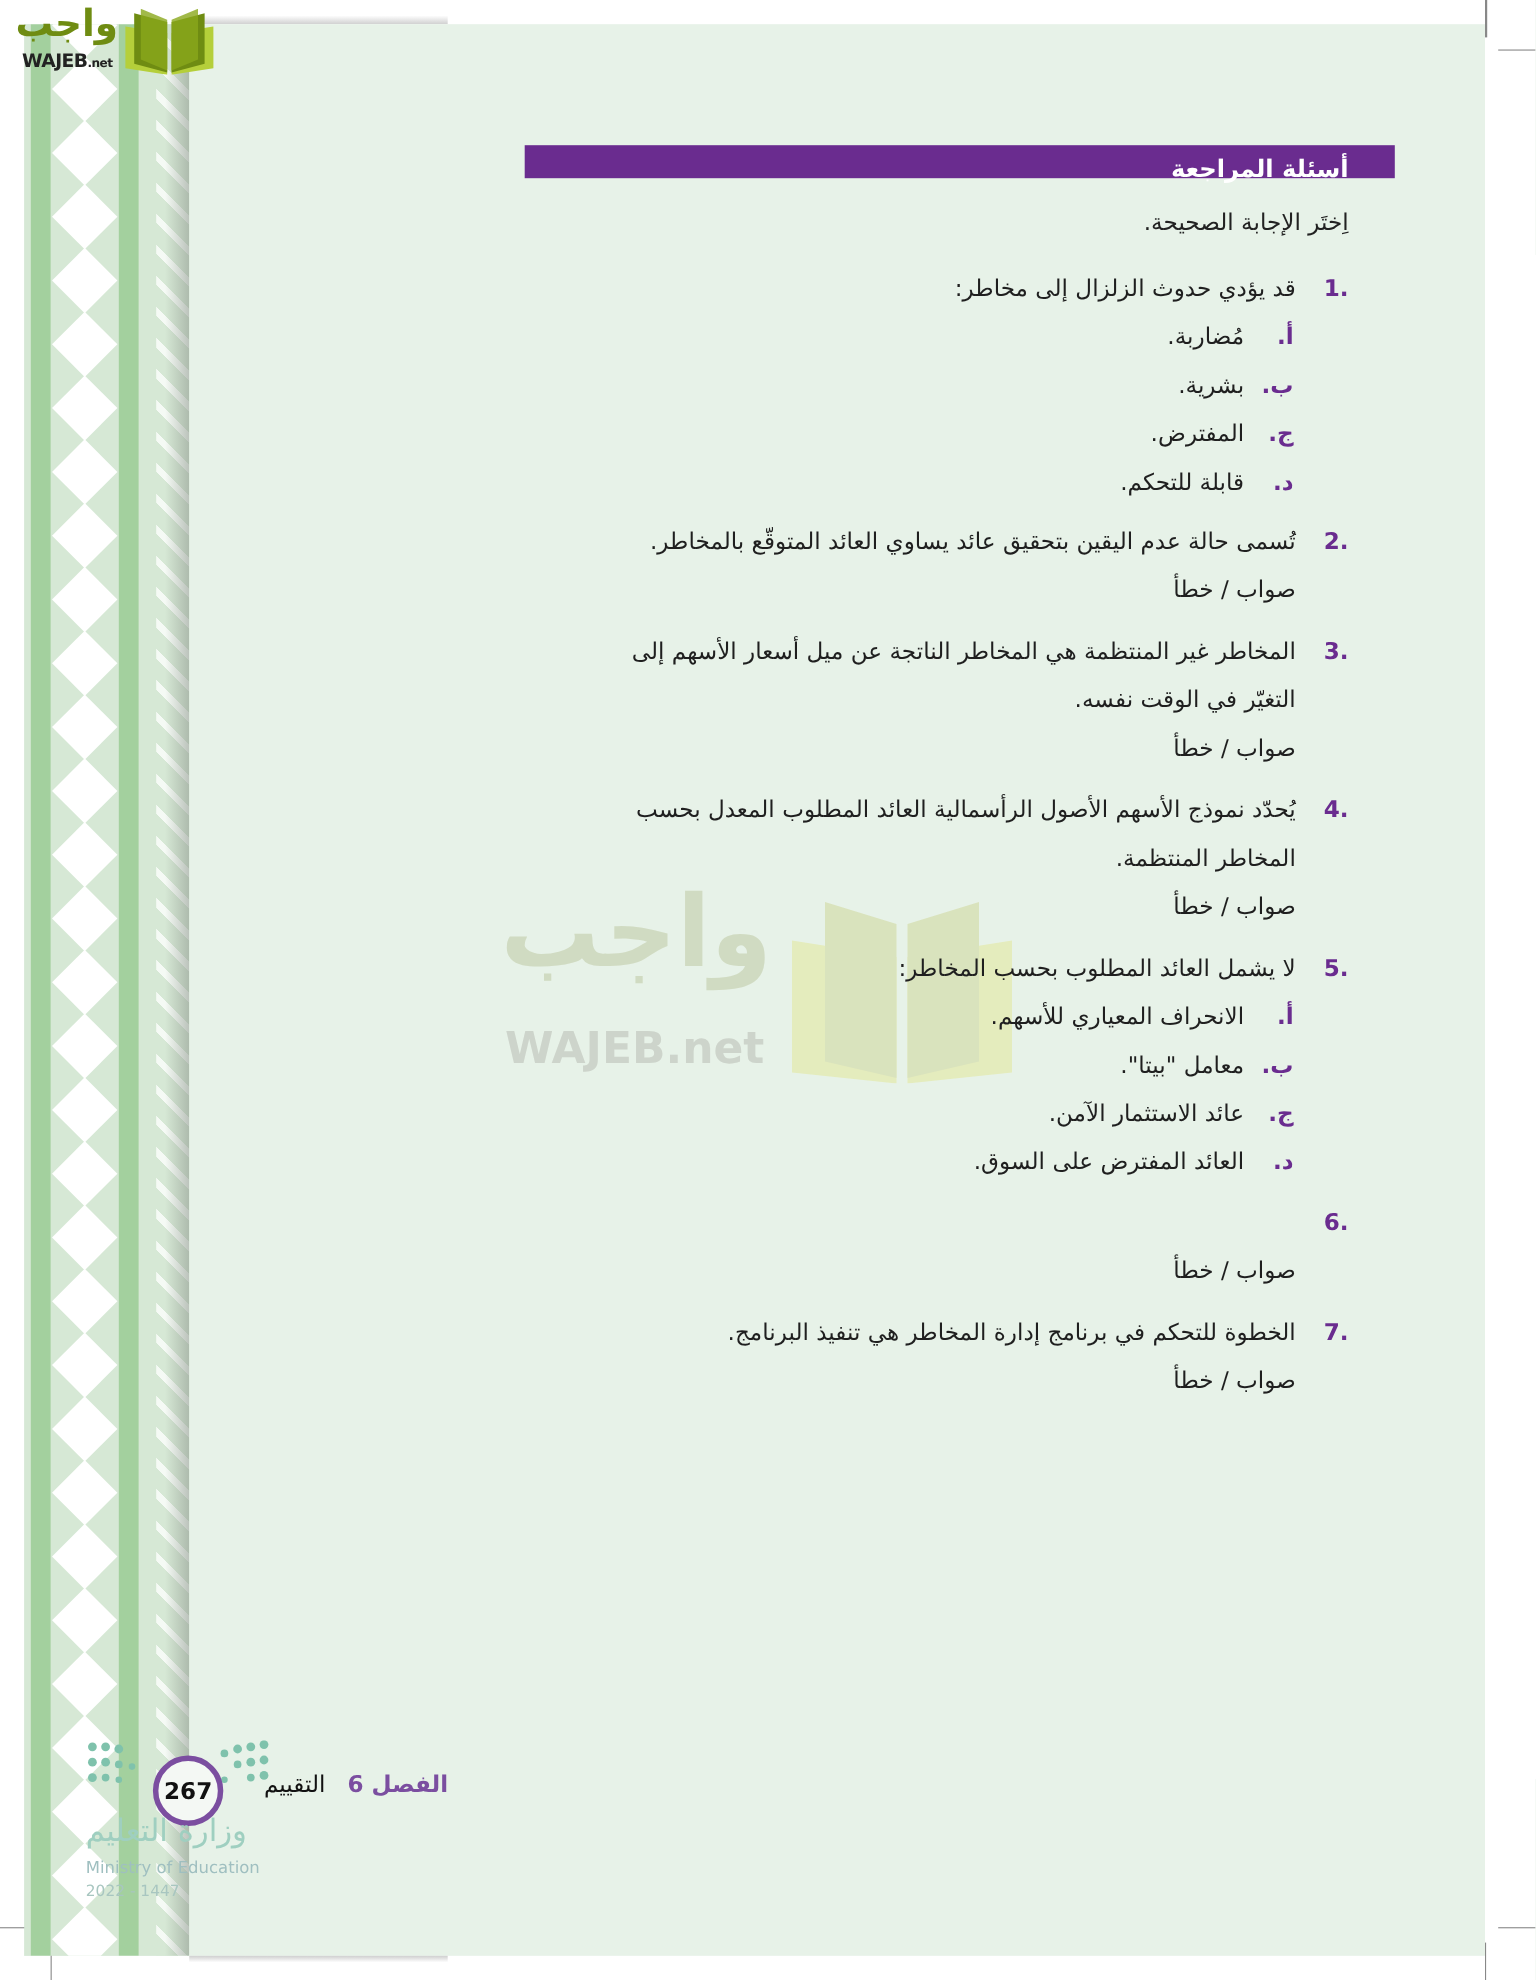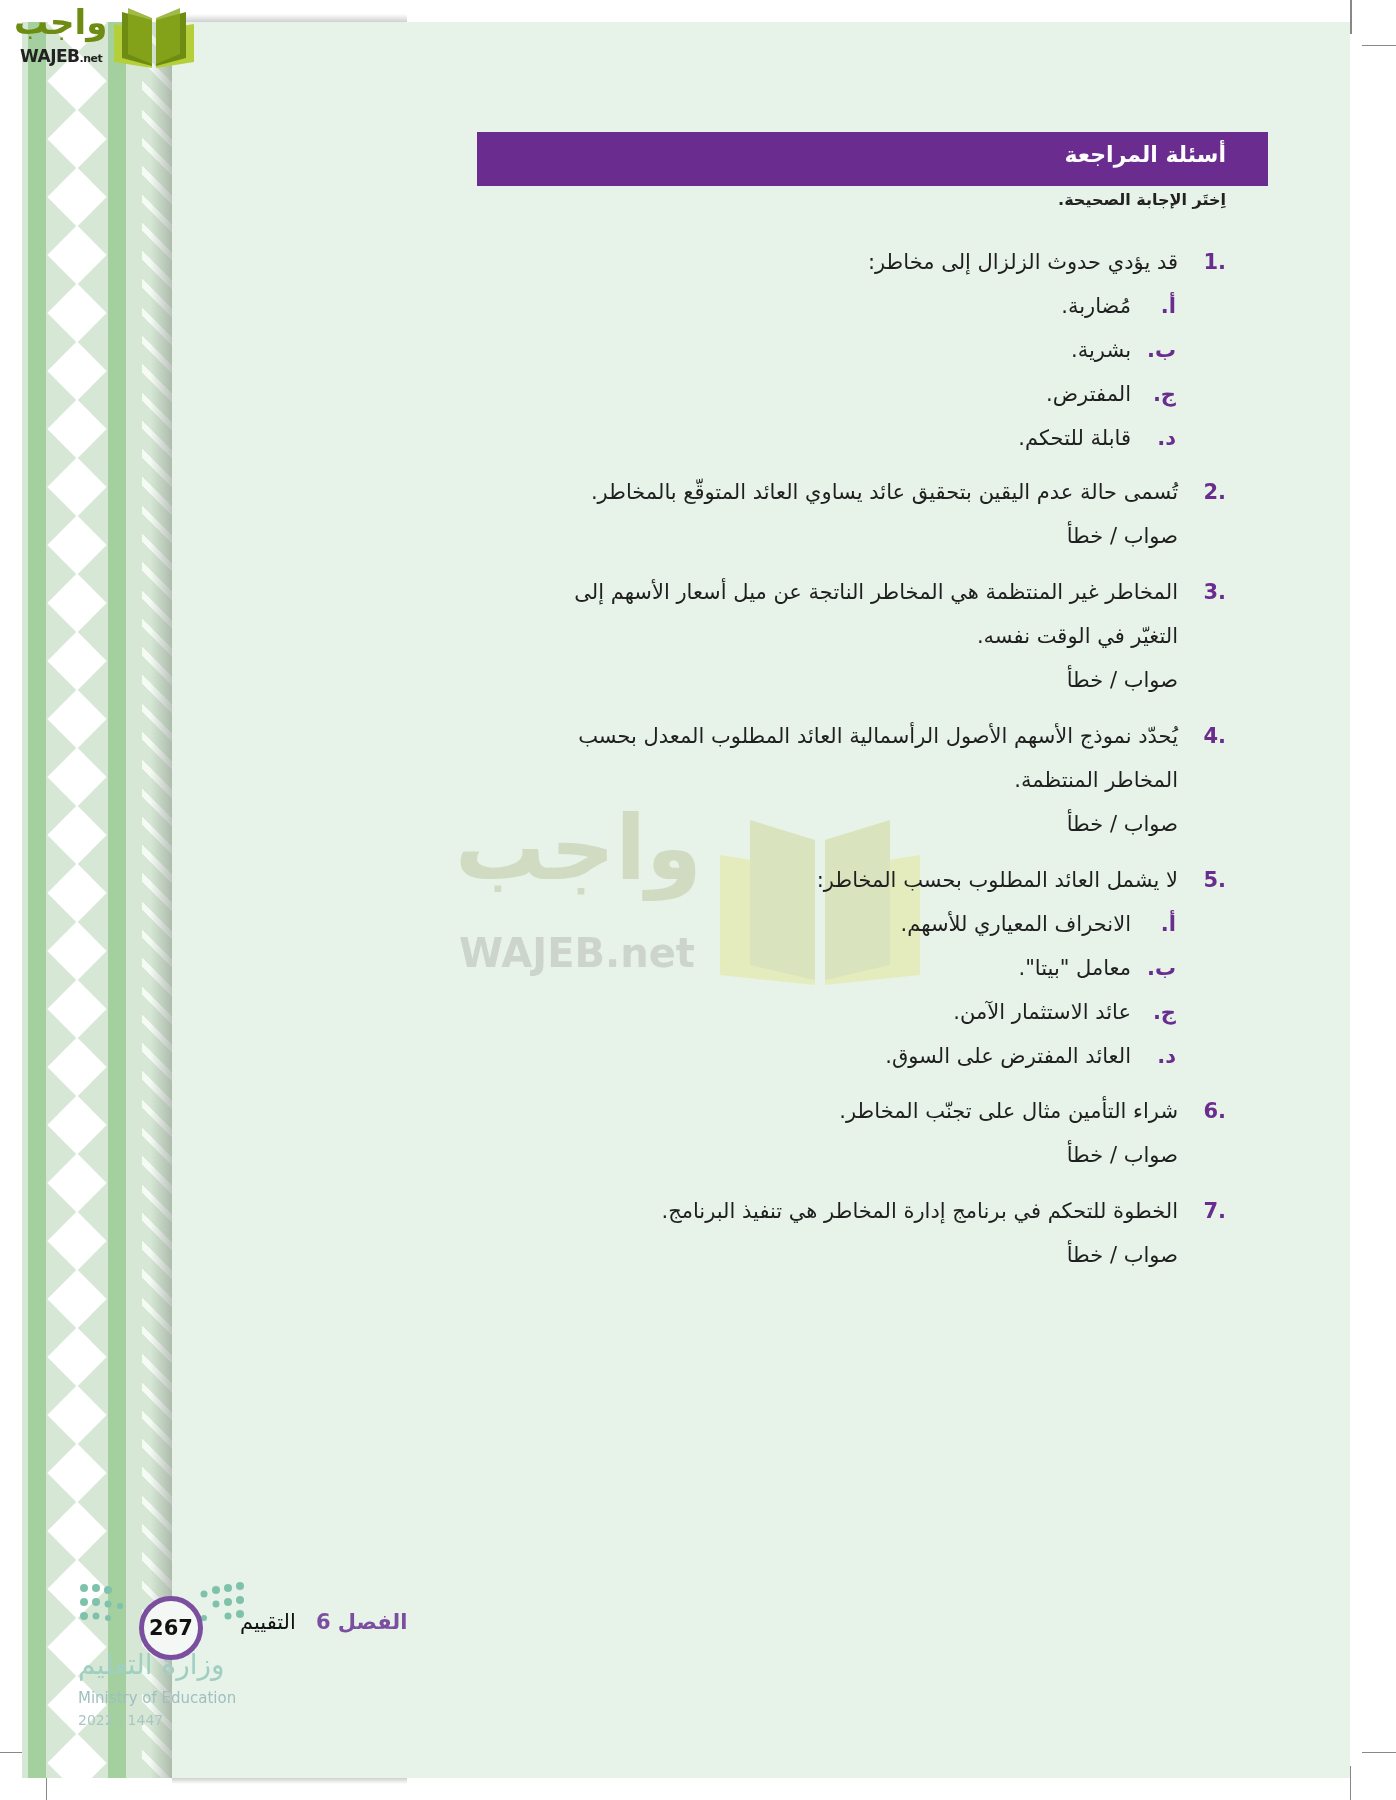--- a/index.html
+++ b/index.html
@@ -23,24 +23,24 @@
      background:linear-gradient(90deg, rgba(255,255,255,0), rgba(140,150,140,0.55)); }
 
   .logo { position:absolute; left:10px; top:8px; width:180px; height:60px; }
   .logo .ar { position:absolute; left:4px; top:-6px; font-family:"DejaVu Sans", sans-serif; font-weight:bold;
               font-size:34px; color:#6f8c12; direction:rtl; }
   .logo .en { position:absolute; left:10px; top:38px; font-family:"DejaVu Sans", sans-serif; font-weight:bold;
               font-size:17px; color:#222; letter-spacing:-0.5px; }
   .logo .en small { font-size:11px; }
   .logo .book { position:absolute; left:100px; top:0; width:88px; height:60px; }
 
-  .header-bar { position:absolute; left:477px; top:132px; width:791px; height:54px; background:#6a2c8f;
+  .header-bar { position:absolute; left:477px; top:132px; width:791px; height:30px; background:#6a2c8f;
                 color:#fff; font-family:"DejaVu Sans", sans-serif; font-weight:bold; font-size:22px;
                 direction:rtl; box-sizing:border-box; padding-right:42px; line-height:46px; }
-  .instr { position:absolute; right:170px; top:190px; direction:rtl; font-weight:bold; font-size:16px; color:#222; }
+  .instr { position:absolute; right:170px; top:190px; direction:rtl; font-weight:normal; font-size:21px; color:#222; }
 
   .qs { position:absolute; left:470px; width:756px; right:auto; direction:rtl; color:#1f1f1f; font-size:21px; }
   .q { position:absolute; right:0; width:756px; direction:rtl; }
   .line { position:relative; height:44px; line-height:44px; white-space:nowrap; }
   .num { position:absolute; right:0; color:#6a2c8f; font-weight:bold; font-size:21px; direction:ltr; }
   .txt { position:absolute; right:48px; }
   .opt-letter { position:absolute; right:50px; color:#6a2c8f; font-weight:bold; }
   .opt-text { position:absolute; right:95px;text-align:right; }
 
   .watermark { position:absolute; left:455px; top:815px; width:470px; height:170px; opacity:0.55; pointer-events:none; }
@@ -222,21 +222,20 @@
       </div>
     <div class="line">
         <span class="opt-letter">د.</span>
         <span class="opt-text">العائد المفترض على السوق.</span>
       </div>
   </div>
 
   <div class="q" style="top:1089px;">
     <div class="line">
       <span class="num">6.</span>
-      <span class="txt">شراء التأمين مثال على تجنّب المخاطر.</span>
     </div>
     <div class="line">
         <span class="txt">صواب / خطأ</span>
       </div>
   </div>
 
   <div class="q" style="top:1189px;">
     <div class="line">
       <span class="num">7.</span>
       <span class="txt">الخطوة للتحكم في برنامج إدارة المخاطر هي تنفيذ البرنامج.</span>

